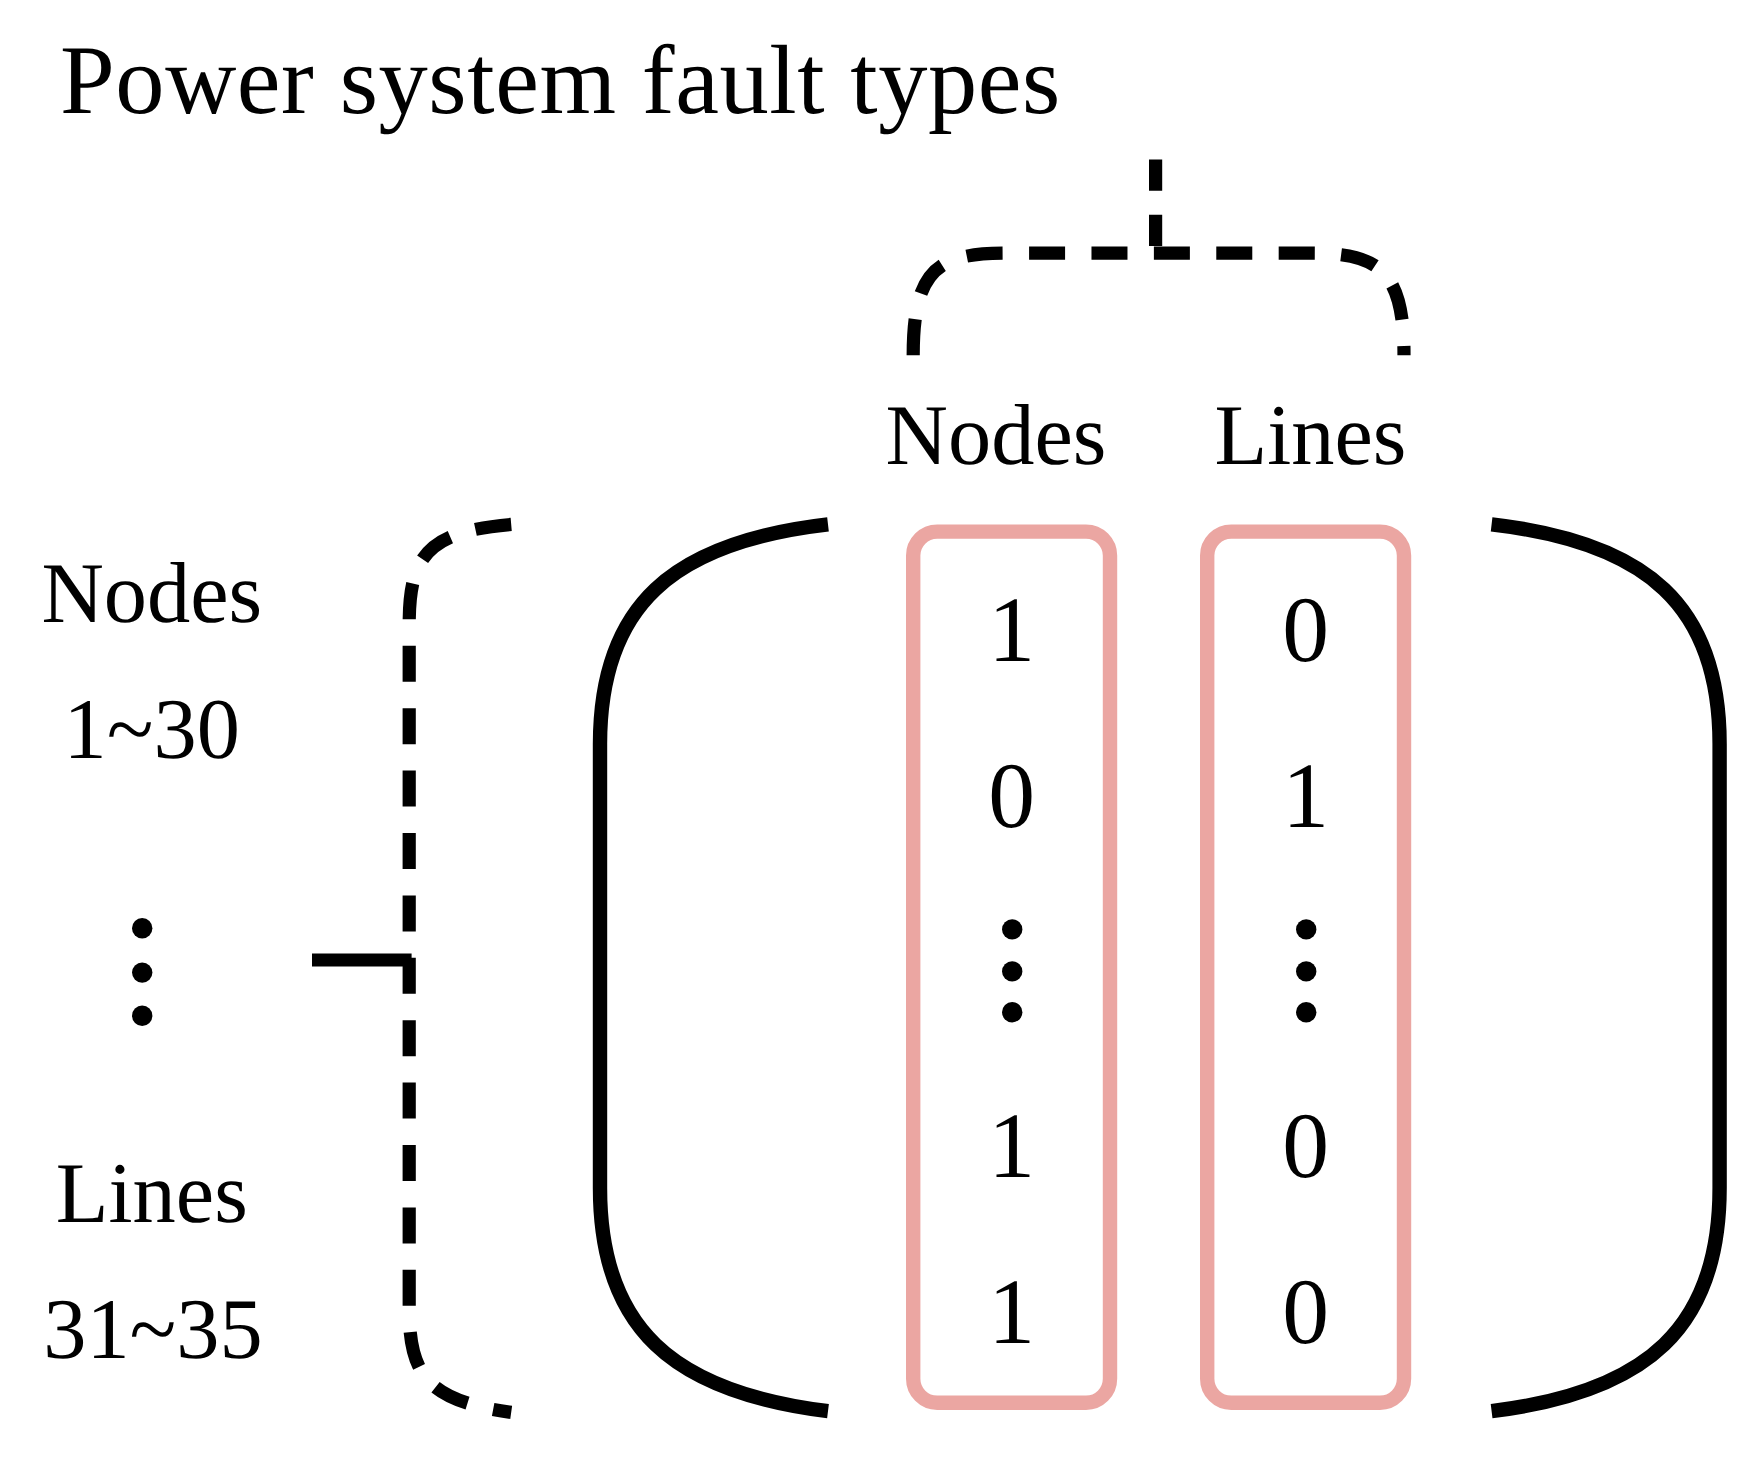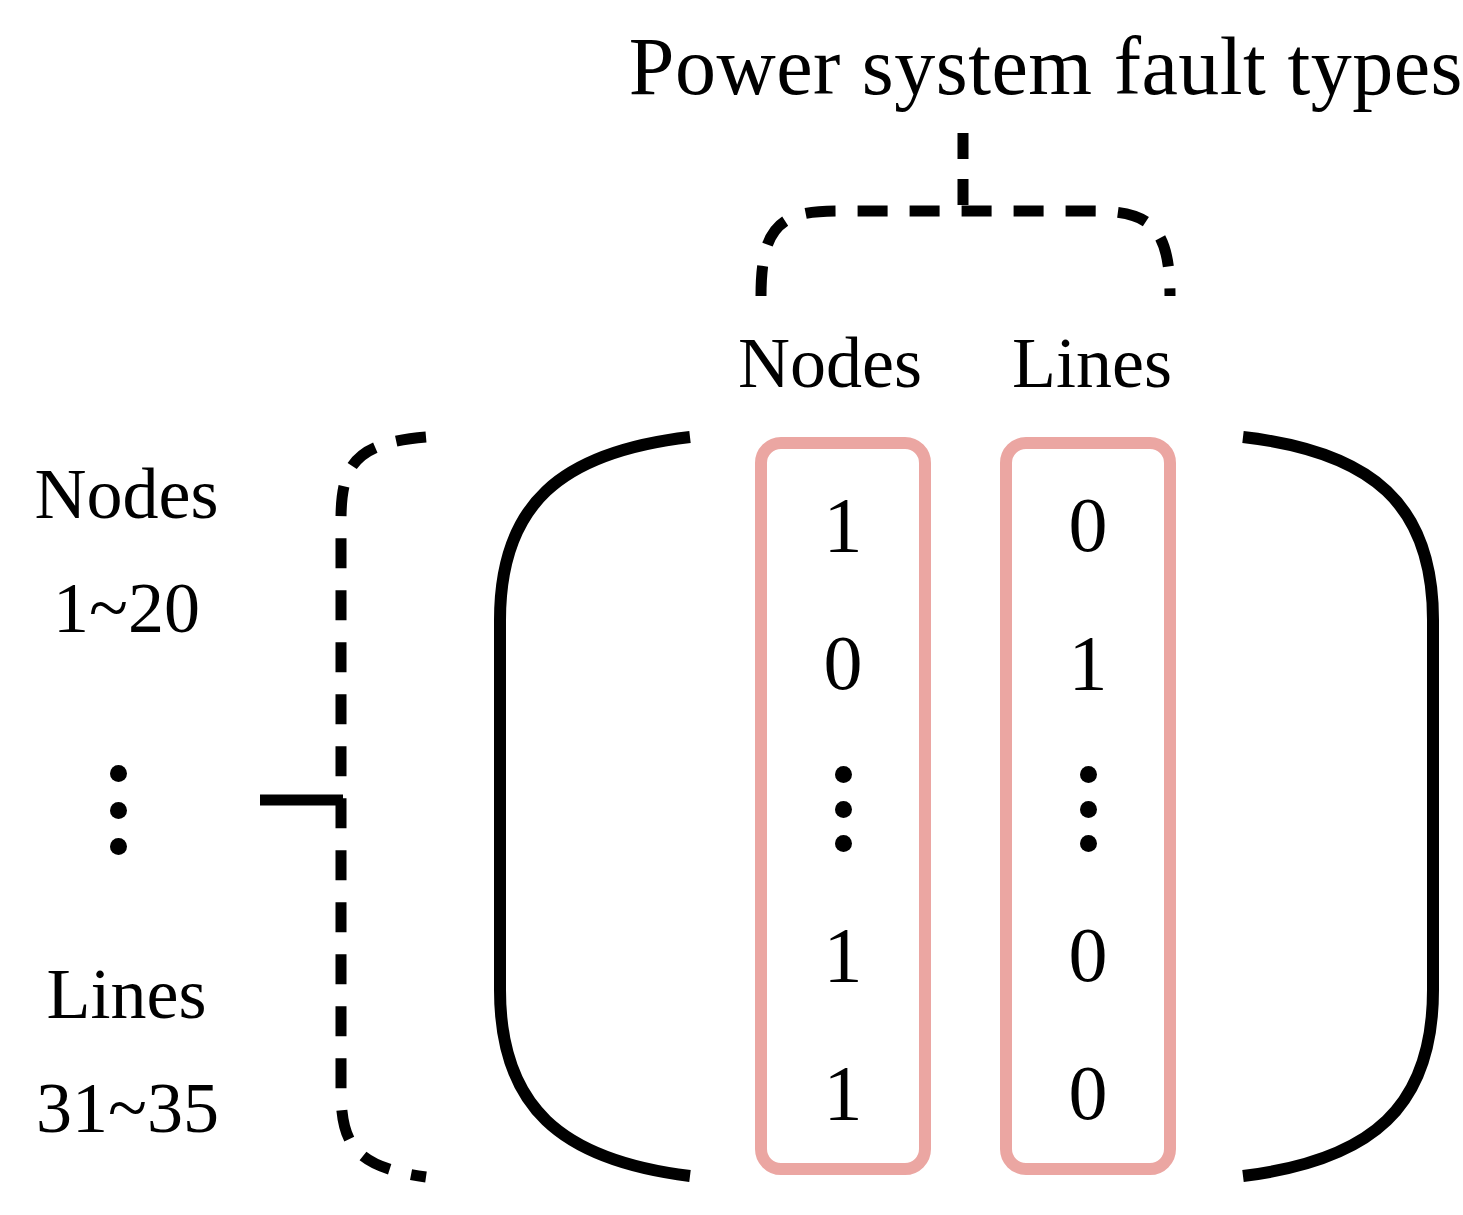--- a/index.html
+++ b/index.html
@@ -19,21 +19,21 @@
     background: #ffffff;
     overflow: hidden;
   }
 
   
   .title {
     position: absolute;
     left: 0;
     top: 26px;
     width: 1463px;
-    text-align: right;
+    text-align: left;
     padding-left: 50px;
     box-sizing: border-box;
     font-size: 82px;
     line-height: 1.0;
     letter-spacing: 0.5px;
     white-space: nowrap;
   }
 
   
   .overlay {
@@ -159,21 +159,21 @@
     <path d="M 1243 437
              C 1373 452, 1433 505, 1433 620
              L 1433 990
              C 1433 1106, 1373 1160, 1243 1176" fill="none" stroke="#000000" stroke-width="12" stroke-linecap="butt"></path>
   </svg>
 
   <div class="col-head nodes">Nodes</div>
   <div class="col-head lines">Lines</div>
 
   <div class="row-label nodes-word">Nodes</div>
-  <div class="row-label nodes-range">1~20</div>
+  <div class="row-label nodes-range">1~30</div>
 
   <div class="vdots left-label">
     <span></span>
     <span></span>
     <span></span>
   </div>
 
   <div class="row-label lines-word">Lines</div>
   <div class="row-label lines-range">31~35</div>
 

